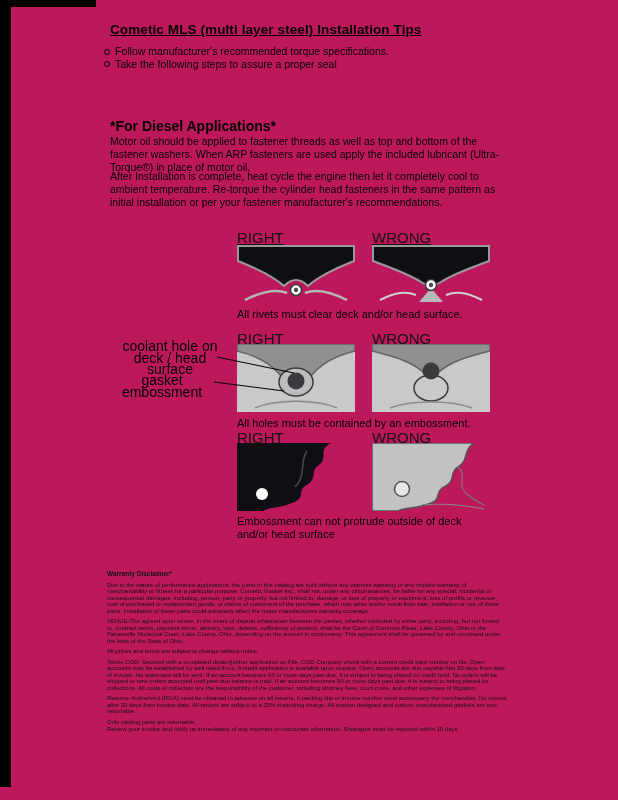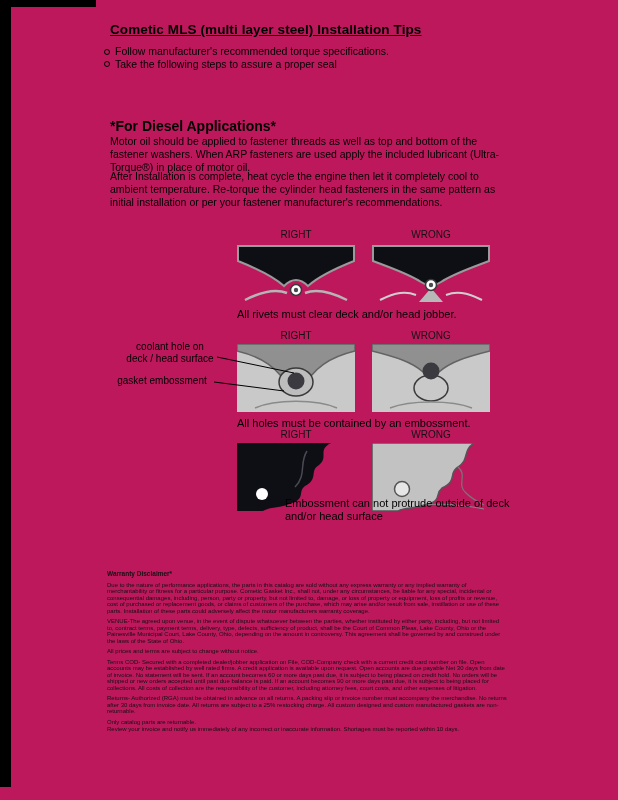--- a/index.html
+++ b/index.html
@@ -11,25 +11,25 @@
   .tips{position:absolute;left:104px;top:45px;font-size:10.5px;line-height:12.5px;}
   .tip-row{display:flex;align-items:flex-start;}
   .b-open{flex:none;width:4px;height:4px;border:1px solid #000;border-radius:50%;margin:3.5px 5px 0 0;}
   .b-fill{flex:none;width:4.5px;height:4.5px;background:#000;border-radius:50%;margin:3.5px 5px 0 0;}
   .sub{margin-left:15px;}
   .h-diesel{position:absolute;left:110px;top:118px;font-size:14px;font-weight:bold;}
   .para{position:absolute;left:110px;width:405px;font-size:10.5px;line-height:13px;}
   .p1{top:135px;}
   .p2{top:170px;}
   .note{position:absolute;left:110px;top:213px;font-size:10.5px;}
-  .dg-h{position:absolute;width:118px;text-align:center;font-size:10px;color:#111;}
+  .dg-h{position:absolute;width:118px;font-size:15px;color:#111;text-decoration:underline;}
   .panel{position:absolute;width:118px;}
   .panel svg{display:block;}
   .caption{position:absolute;left:237px;font-size:11px;line-height:13px;}
-  .ann{position:absolute;font-size:10px;line-height:11.5px;text-align:center;}
+  .ann{position:absolute;font-size:14px;line-height:11.5px;text-align:center;}
   .ann-lines{position:absolute;left:205px;top:340px;pointer-events:none;}
   .legal{position:absolute;left:107px;top:571px;width:400px;font-size:6px;line-height:6.5px;color:#111;}
   .legal .lg-h{font-weight:bold;font-size:6.5px;margin:0 0 4px 0;}
   .legal p{margin:0 0 4px 0;}
   .legal p.tight{margin-bottom:1px;}
   .footer-code{position:absolute;left:389px;top:761px;font-size:13px;letter-spacing:.3px;margin-top:45px;}
 </style>
 </head>
 <body>
 
@@ -68,21 +68,21 @@
   <div class="panel" style="left:372px;top:245px;">
     <svg viewBox="0 0 118 57" width="118" height="57">
       <path d="M1,1 H117 V16 C96,24 81,29 69,37 Q59,44 49,37 C37,29 22,24 1,16 Z" fill="#0e0e15" stroke="#9a9a9a" stroke-width="2"></path>
       <path d="M47,57 L59,43 L71,57 Z" fill="#b8b8b8"></path>
       <path d="M8,55 C24,47 34,46 44,50" stroke="#cfcfcf" stroke-width="2" fill="none"></path>
       <path d="M74,50 C84,46 94,47 110,55" stroke="#cfcfcf" stroke-width="2" fill="none"></path>
       <circle cx="59" cy="40" r="5.5" fill="#fff" stroke="#3a3a3a" stroke-width="1.5"></circle>
       <circle cx="59" cy="40" r="2.2" fill="#4a4a52"></circle>
     </svg>
   </div>
-  <div class="caption" style="top:308px;">All rivets must clear deck and/or head jobber.</div>
+  <div class="caption" style="top:308px;">All rivets must clear deck and/or head surface.</div>
 
   <div class="dg-h" style="left:237px;top:330px;">RIGHT</div>
   <div class="dg-h" style="left:372px;top:330px;">WRONG</div>
   <div class="panel" style="left:237px;top:344px;">
     <svg viewBox="0 0 118 68" width="118" height="68">
       <rect width="118" height="68" fill="#c9c9c9"></rect>
       <path d="M0,0 H118 V7 C93,13 76,24 66,45 Q59,54 52,45 C42,24 25,13 0,7 Z" fill="#909090" stroke="#636363" stroke-width="1.5"></path>
       <ellipse cx="59" cy="38" rx="17" ry="14" fill="#bdbdbd" stroke="#3a3a3a" stroke-width="1.5"></ellipse>
       <circle cx="59" cy="37" r="8.5" fill="#3a3a40"></circle>
       <path d="M18,64 C38,55 80,55 100,64" stroke="#8a8a8a" stroke-width="1.5" fill="none"></path>
@@ -118,21 +118,21 @@
     </svg>
   </div>
   <div class="panel" style="left:372px;top:443px;">
     <svg viewBox="0 0 118 68" width="118" height="68">
       <path d="M0,0 H102 C90,8 98,16 86,24 C76,30 86,38 70,45 C62,51 72,58 52,62 C44,66 32,64 26,68 H0 Z" fill="#c2c2c2" stroke="#555" stroke-width="1.5"></path>
       <circle cx="30" cy="46" r="7.5" fill="#e6e6e6" stroke="#555" stroke-width="1.5"></circle>
       <path d="M86,24 C96,32 84,42 94,50 C98,54 104,58 112,62" stroke="#777" stroke-width="1.2" fill="none"></path>
       <path d="M52,62 C70,60 92,62 112,66" stroke="#888" stroke-width="1" fill="none"></path>
     </svg>
   </div>
-  <div class="caption" style="top:497px;width:245px;margin-left:48px;">Embossment can not protrude outside of deck and/or head surface</div>
+  <div class="caption" style="top:515px;width:245px;">Embossment can not protrude outside of deck and/or head surface</div>
 
   <div class="legal">
     <div class="lg-h">Warranty Disclaimer*</div>
     <p>Due to the nature of performance applications, the parts in this catalog are sold without any express warranty or any implied warranty of merchantability or fitness for a particular purpose.  Cometic Gasket Inc., shall not, under any circumstances, be liable for any special, incidental or consequential damages, including, person, party or property, but not limited to, damage, or loss of property or equipment, loss of profits or revenue, cost of purchased or replacement goods, or claims of customers of the purchase, which may arise and/or result from sale, instillation or use of these parts.  Installation of these parts could adversely affect the motor manufacturers warranty coverage.</p>
     <p>VENUE-The agreed upon venue, in the event of dispute whatsoever between the parties, whether instituted by either party, including, but not limited to, contract terms, payment terms, delivery, type, defects, sufficiency of product, shall be the Court of Common Pleas, Lake County, Ohio or the Painesville Municipal Court, Lake County, Ohio, depending on the amount in controversy. This agreement shall be governed by and construed under the laws of the State of Ohio.</p>
     <p>All prices and terms are subject to change without notice.</p>
     <p>Terms COD- Secured with a completed dealer/jobber application on File, COD-Company check with a current credit card number on file.  Open accounts may be established by well rated firms.  A credit application is available upon request.  Open accounts are due payable Net 30 days from date of invoice.  No statement will be sent.  If an account becomes 60 or more days past due, it is subject to being placed on credit hold.  No orders will be shipped or new orders accepted until past due balance is paid.  If an account becomes 90 or more days past due, it is subject to being placed for collections.  All costs of collection are the responsibility of the customer, including attorney fees, court costs, and other expenses of litigation.</p>
     <p>Returns- Authorized (RGA) must be obtained in advance on all returns.  A packing slip or invoice number must accompany the merchandise.  No returns after 30 days from invoice date.  All returns are subject to a 25% restocking charge.  All custom designed and custom manufactured gaskets are non-returnable.</p>
     <p class="tight">Only catalog parts are returnable.</p>
     <p>Review your invoice and notify us immediately of any incorrect or inaccurate information.  Shortages must be reported within 10 days.</p>

